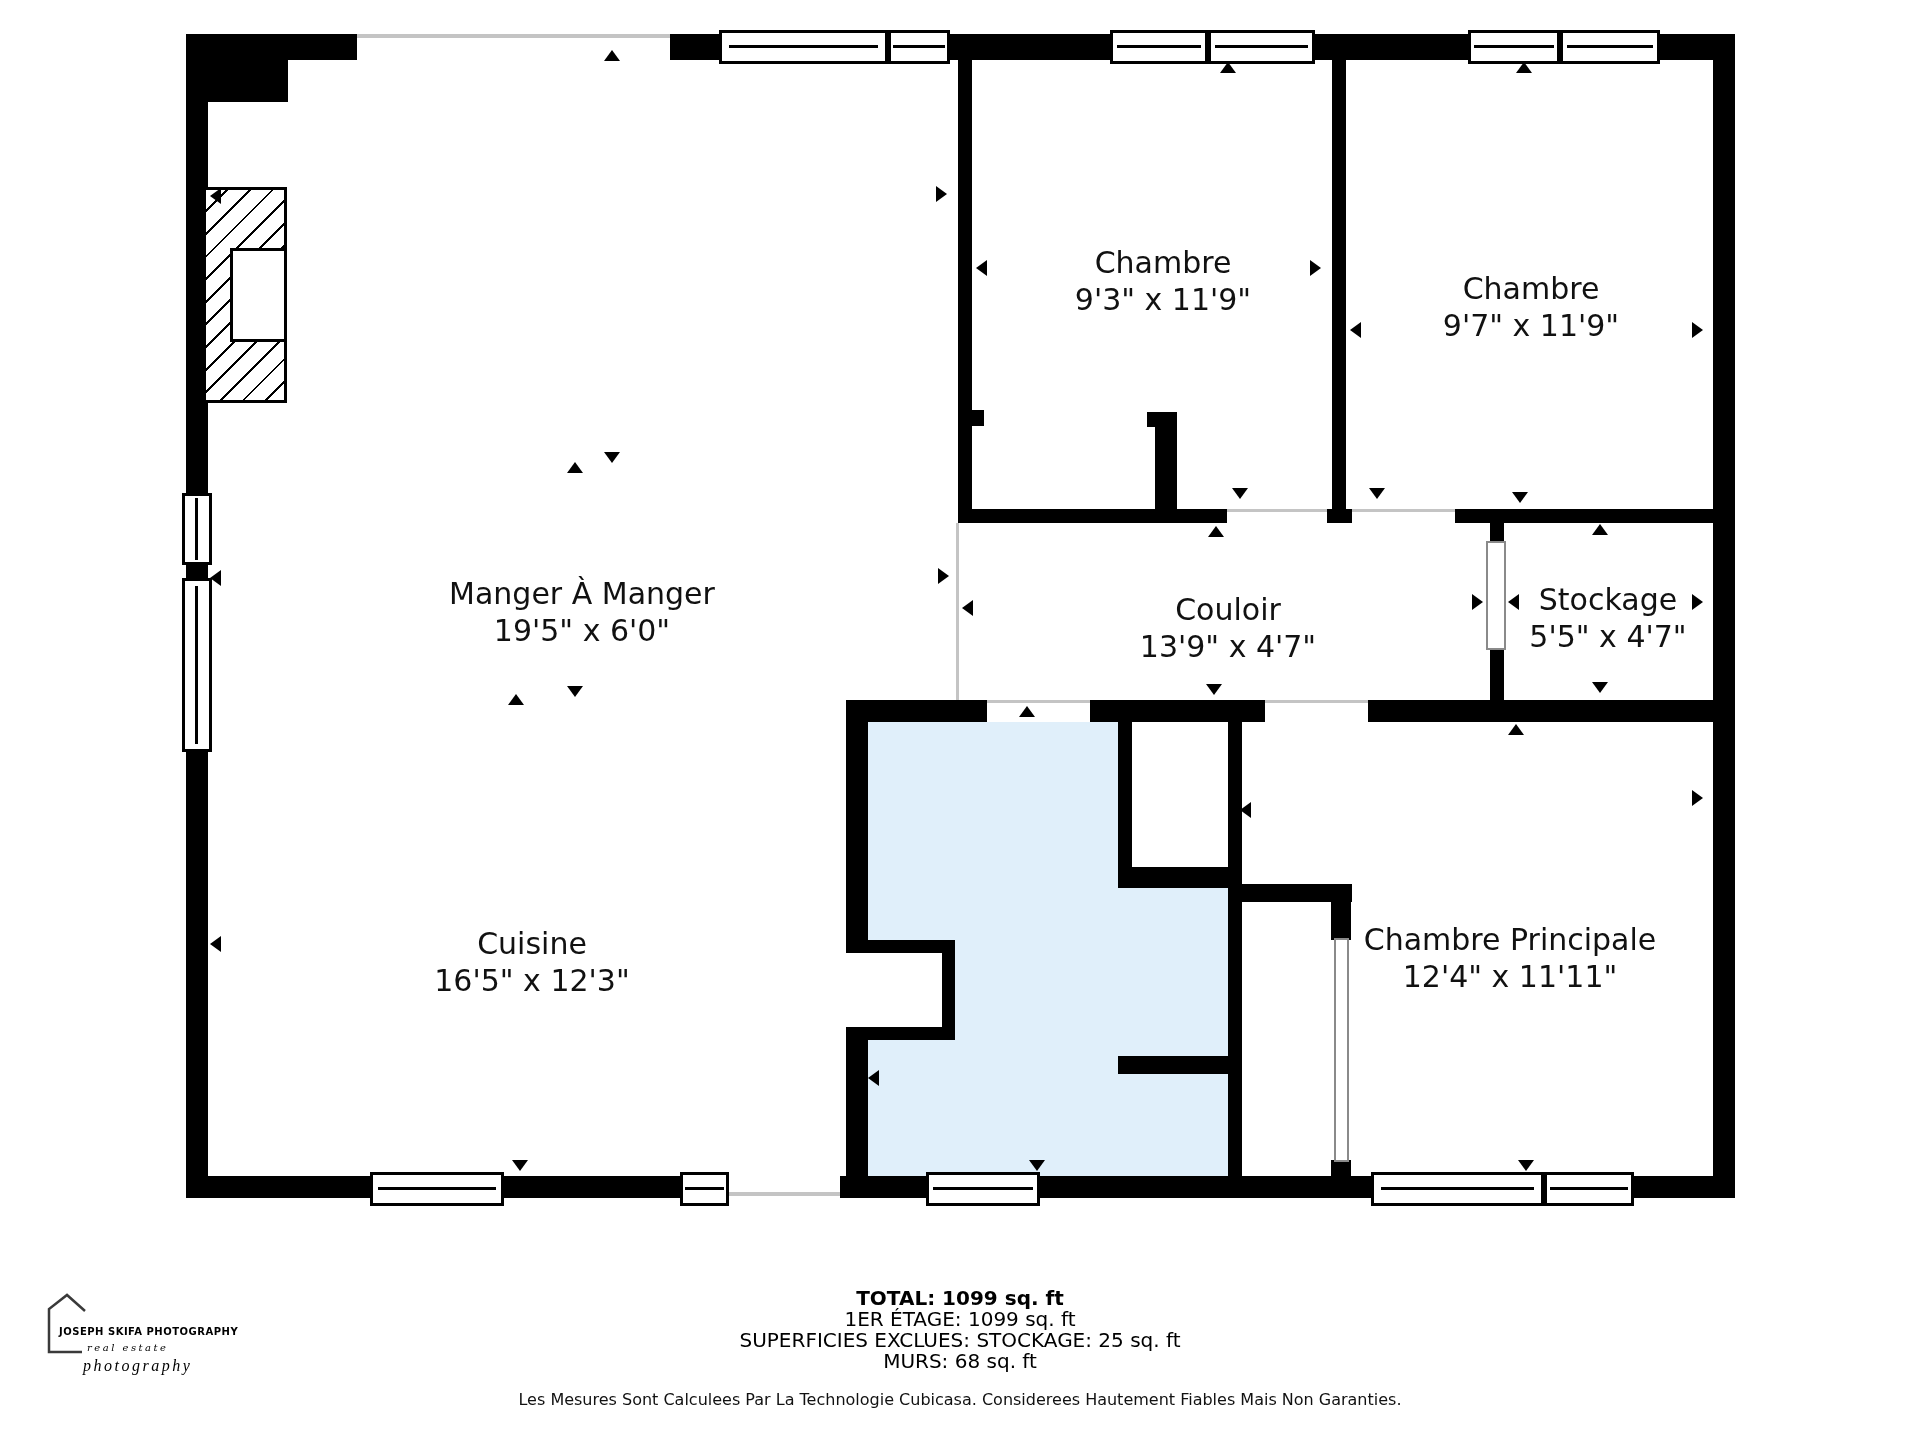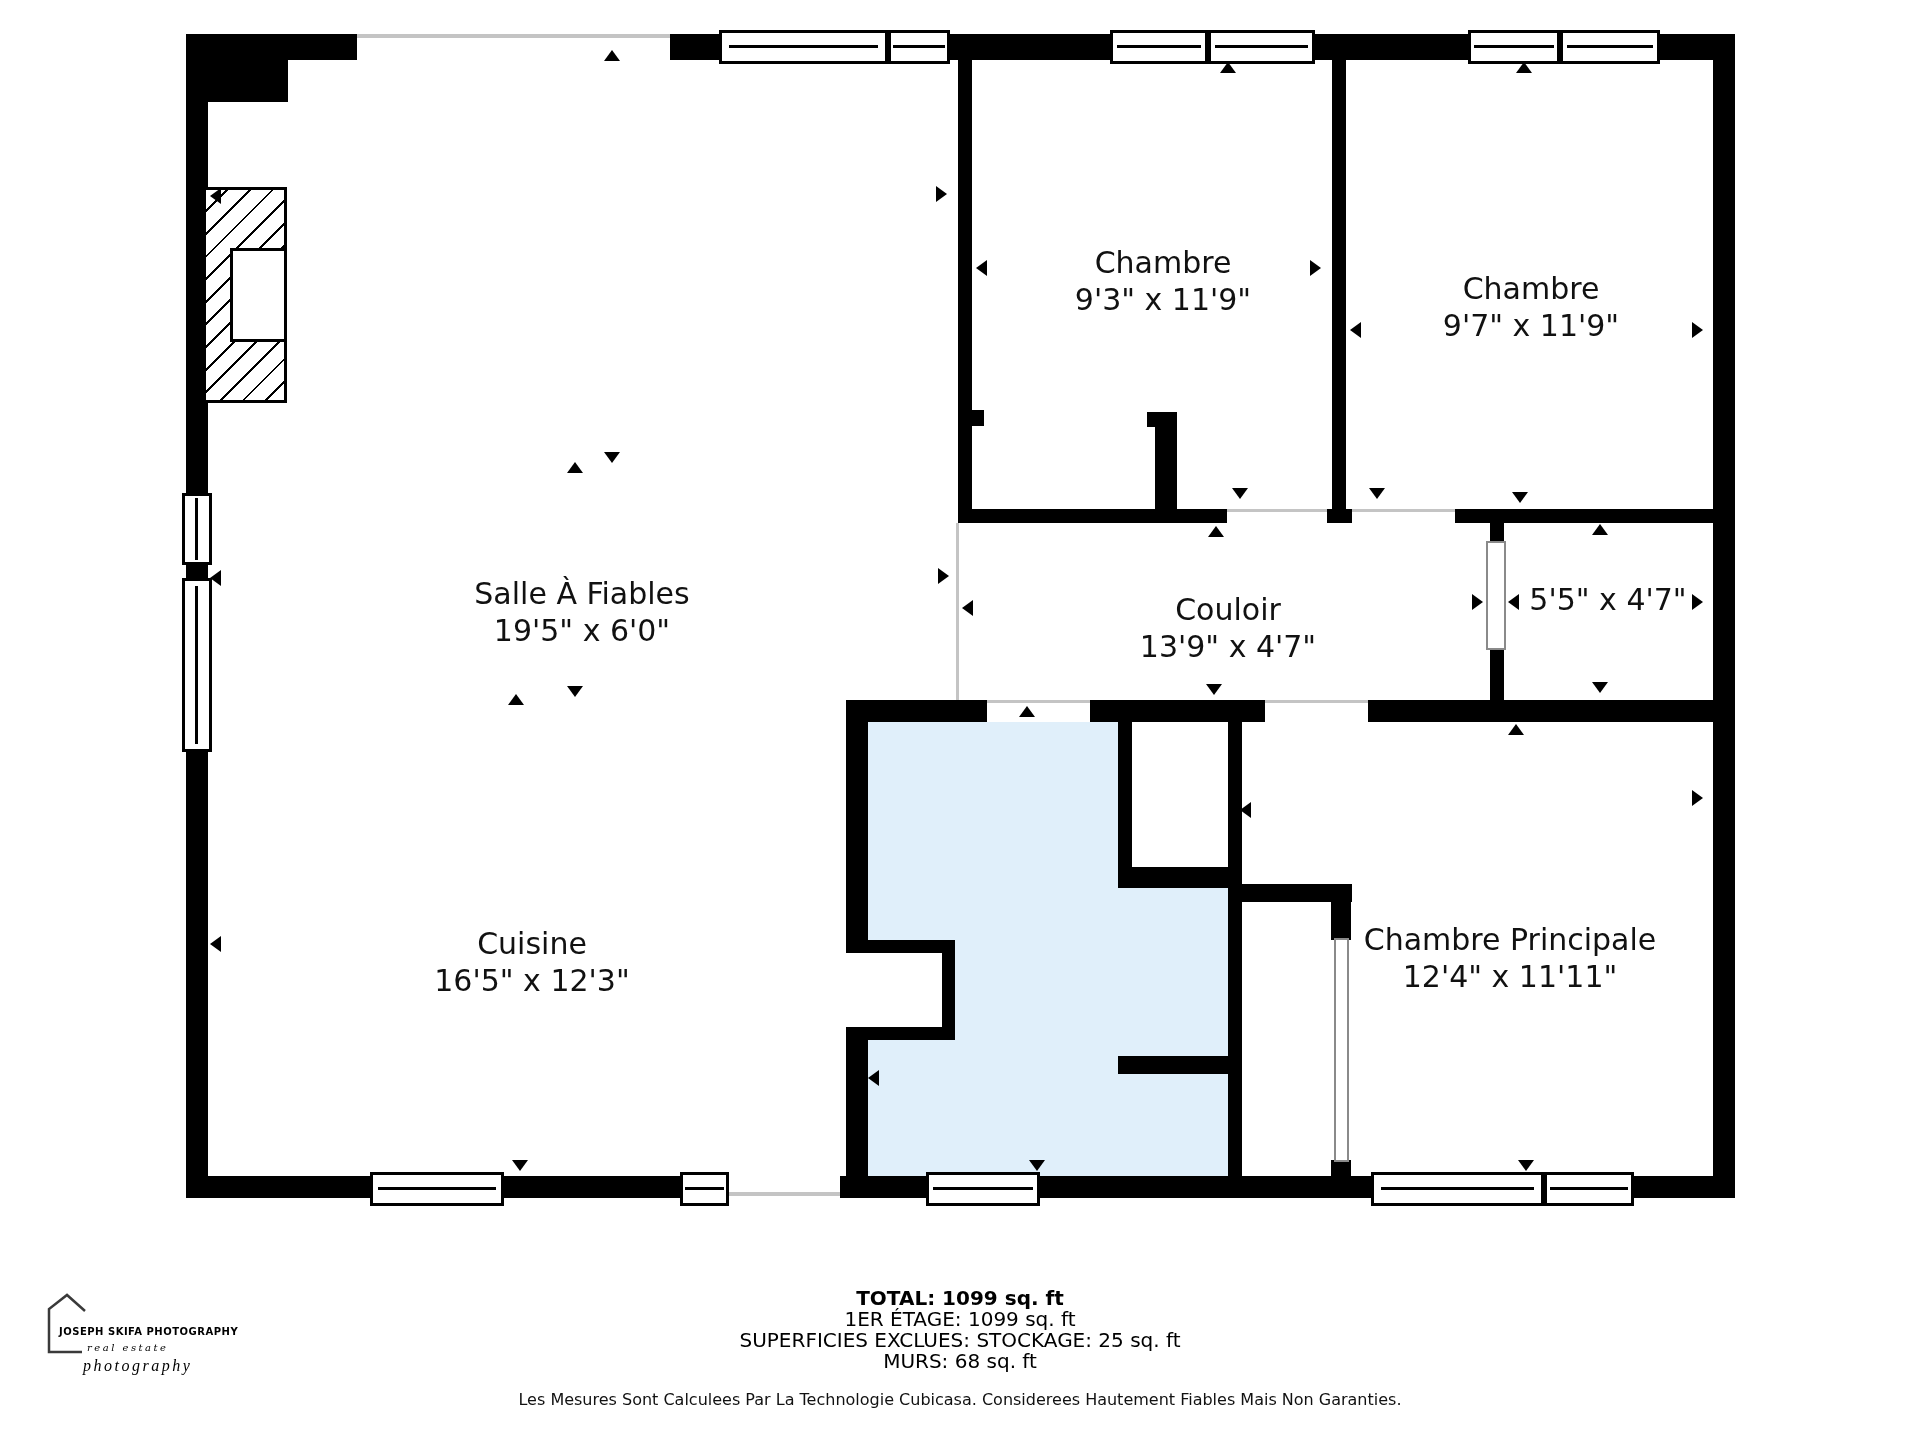--- a/index.html
+++ b/index.html
@@ -40,28 +40,29 @@
 
   <div class="room-label" style="left:1003px;top:244px;width:320px;">
     <div>Chambre</div>
     <div>9'3" x 11'9"</div>
   </div>
   <div class="room-label" style="left:1371px;top:270px;width:320px;">
     <div>Chambre</div>
     <div>9'7" x 11'9"</div>
   </div>
   <div class="room-label" style="left:402px;top:575px;width:360px;">
-    <div>Salle À Fiables</div>
+    <div>Manger À Manger</div>
     <div>19'5" x 6'0"</div>
   </div>
   <div class="room-label" style="left:1068px;top:591px;width:320px;">
     <div>Couloir</div>
     <div>13'9" x 4'7"</div>
   </div>
   <div class="room-label" style="left:1448px;top:581px;width:320px;">
+    <div>Stockage</div>
     <div>5'5" x 4'7"</div>
   </div>
   <div class="room-label" style="left:372px;top:925px;width:320px;">
     <div>Cuisine</div>
     <div>16'5" x 12'3"</div>
   </div>
   <div class="room-label" style="left:893px;top:910px;width:320px;">
     <div>Salle De Bain</div>
     <div>9'4" x 11'11"</div>
   </div>

